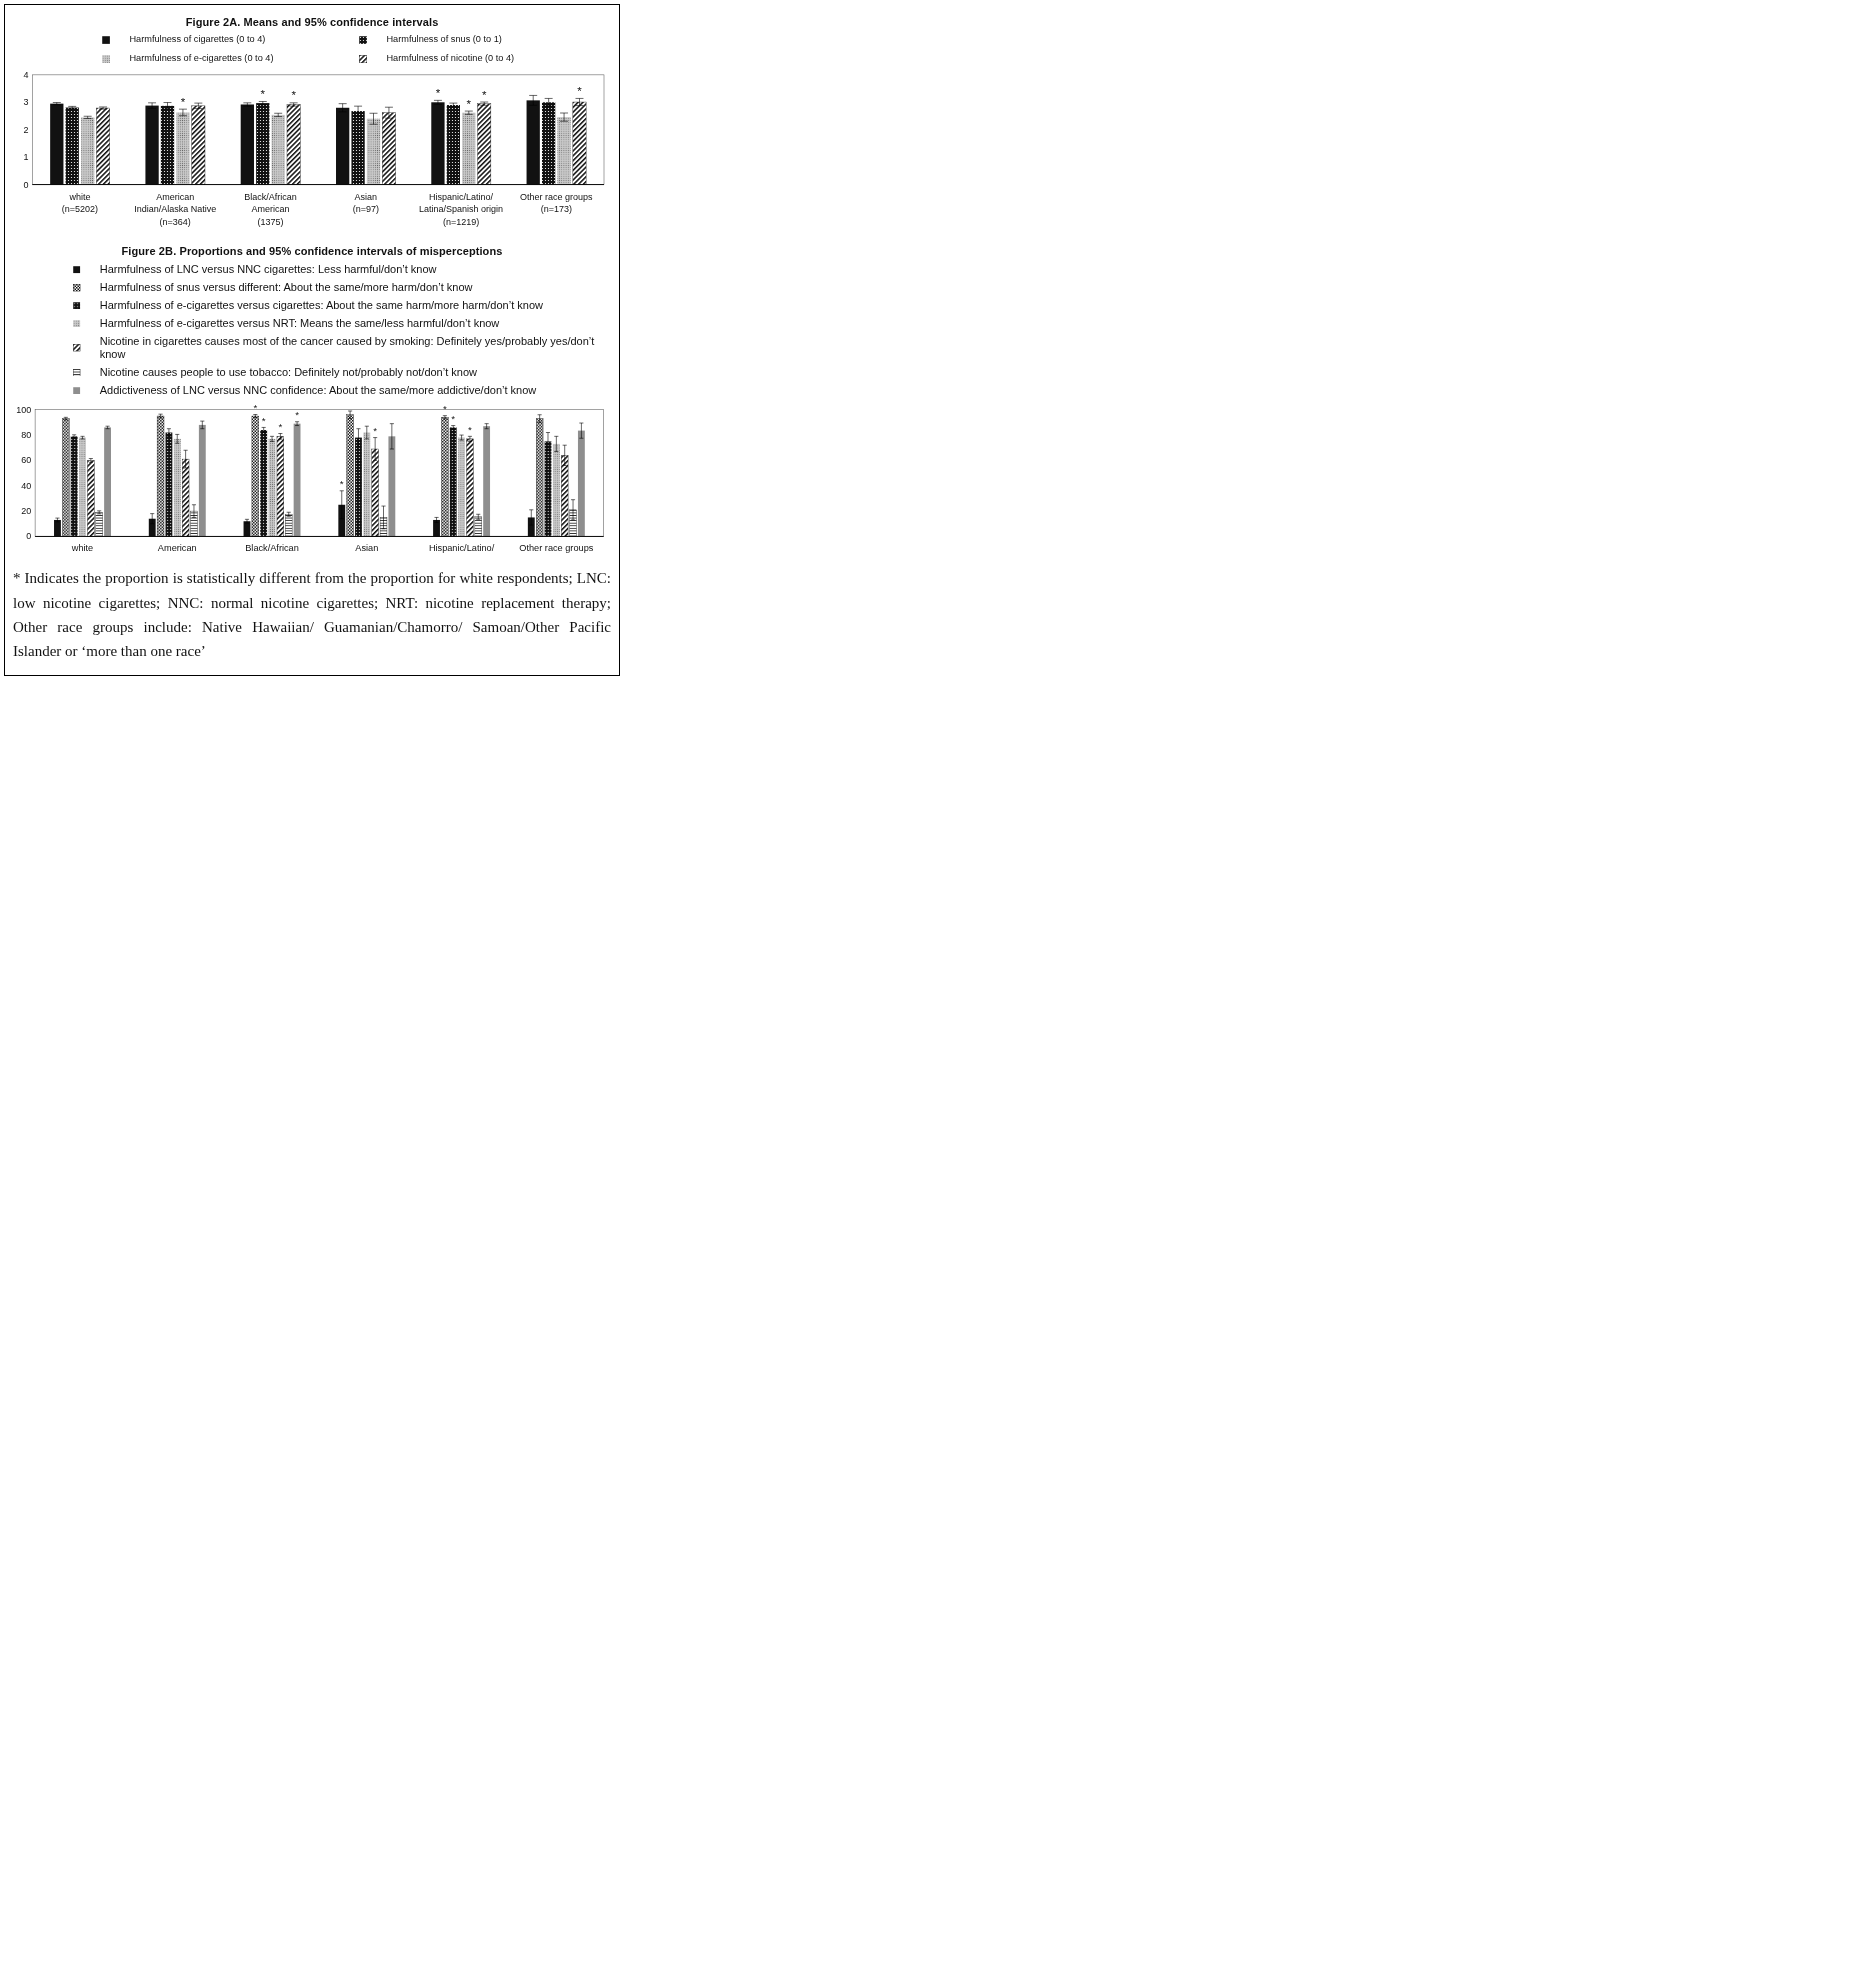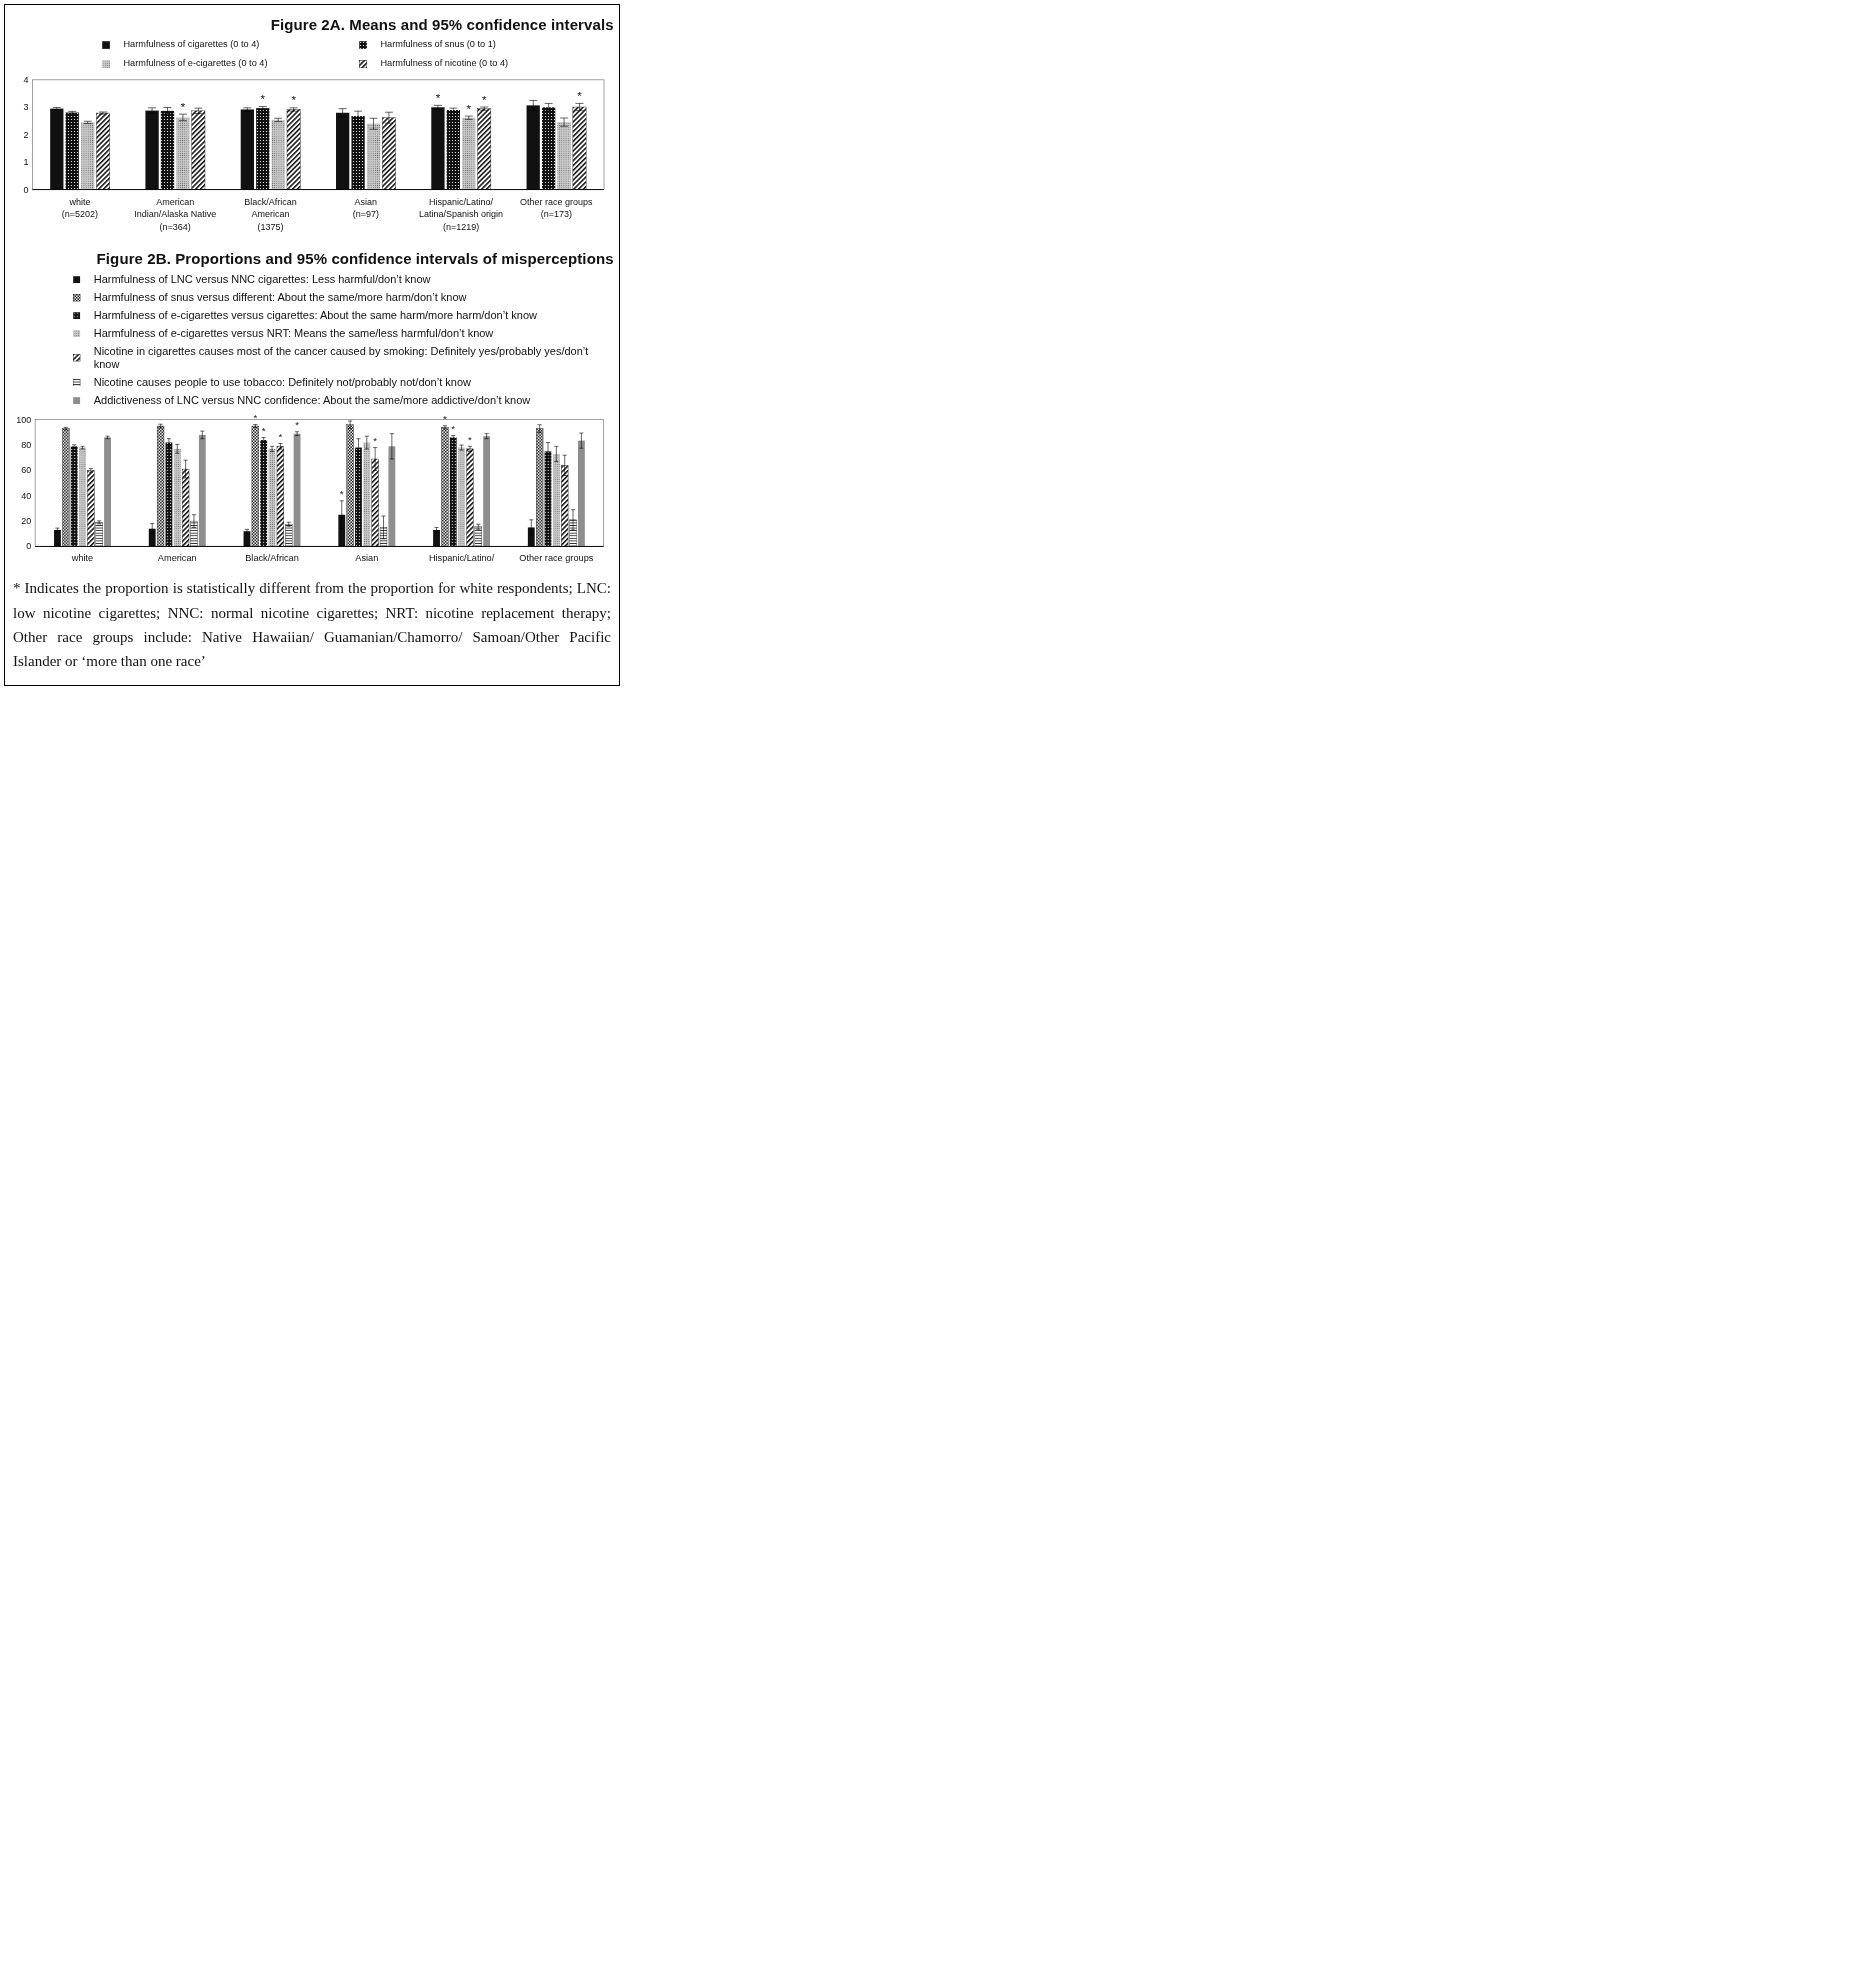--- a/index.html
+++ b/index.html
@@ -1,23 +1,23 @@
 <!DOCTYPE html>
 <html style="font-size:6.9px"><head>
 <meta charset="utf-8">
 <style>
   html, body { margin:0; padding:0; background:#ffffff; }
   body { font-family:"Liberation Sans", sans-serif; color:#111; }
   .page { width:624px; box-sizing:border-box; padding:4.3px; background:#fff; }
   .frame { border:1.7px solid #000; box-sizing:border-box; padding:7.7px 5.1px 11px 5.1px; background:#fff; }
-  .fig-title { text-align:right; font-size:15px; font-weight:bold; margin:3.4px 0 6px 0; letter-spacing:0.1px; }
+  .fig-title { text-align:center; font-size:11px; font-weight:bold; margin:3.4px 0 6px 0; letter-spacing:0.1px; }
   .fig-title.second { margin-top:8px; }
   .legend-a { display:grid; grid-template-columns:257px auto; row-gap:7.7px; margin:2.6px 0 4.3px 92px; }
   .legend-b { margin:1.7px 0 4.3px 63px; }
-  .legend-item { display:flex; align-items:center; gap:13px; font-size:9.2px; line-height:1.2; }
+  .legend-item { display:flex; align-items:center; gap:19px; font-size:9.2px; line-height:1.2; }
   .legend-b .legend-item { margin:4.7px 0; font-size:11px; }
   .legend-item svg { flex:0 0 auto; display:block; }
   .chart-wrap { margin:0 auto; }
   .footnote { font-family:"Liberation Serif", serif; font-size:15px; line-height:1.62; text-align:justify; margin:8.6px 2.6px 0.9px 2.6px; }
 </style>
 </head>
 <body>
 
 <div class="page">
   <div class="frame">

